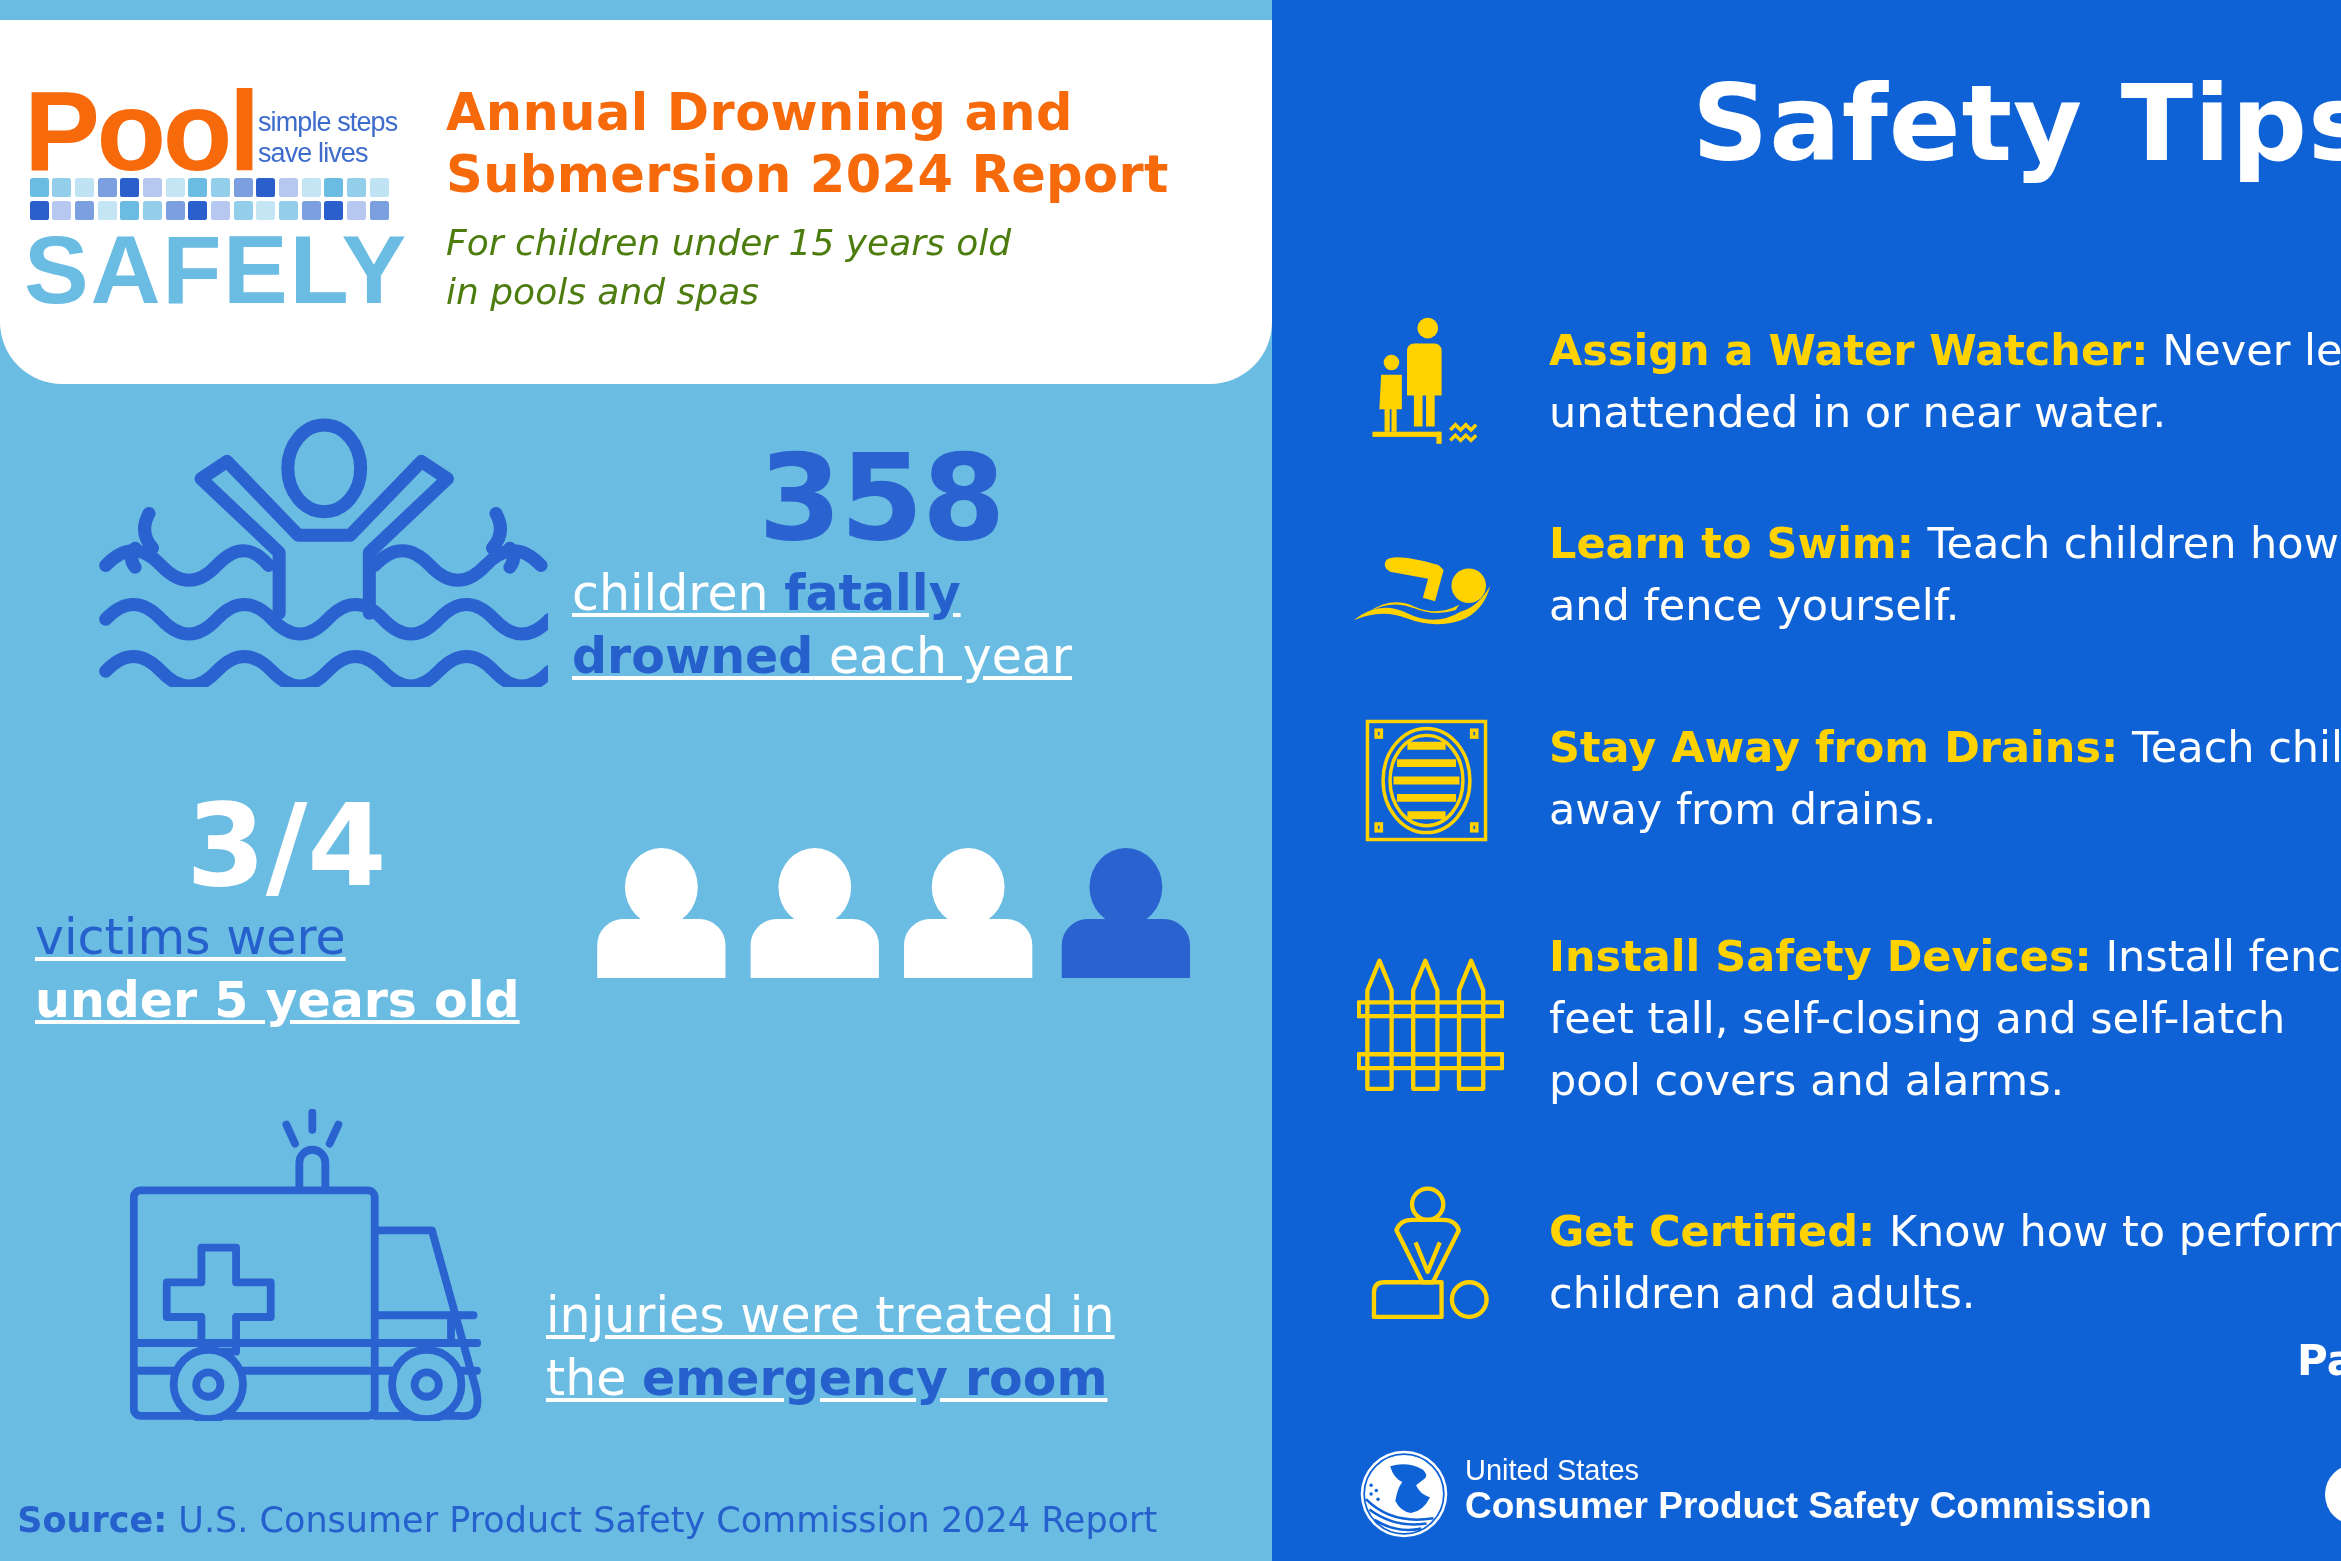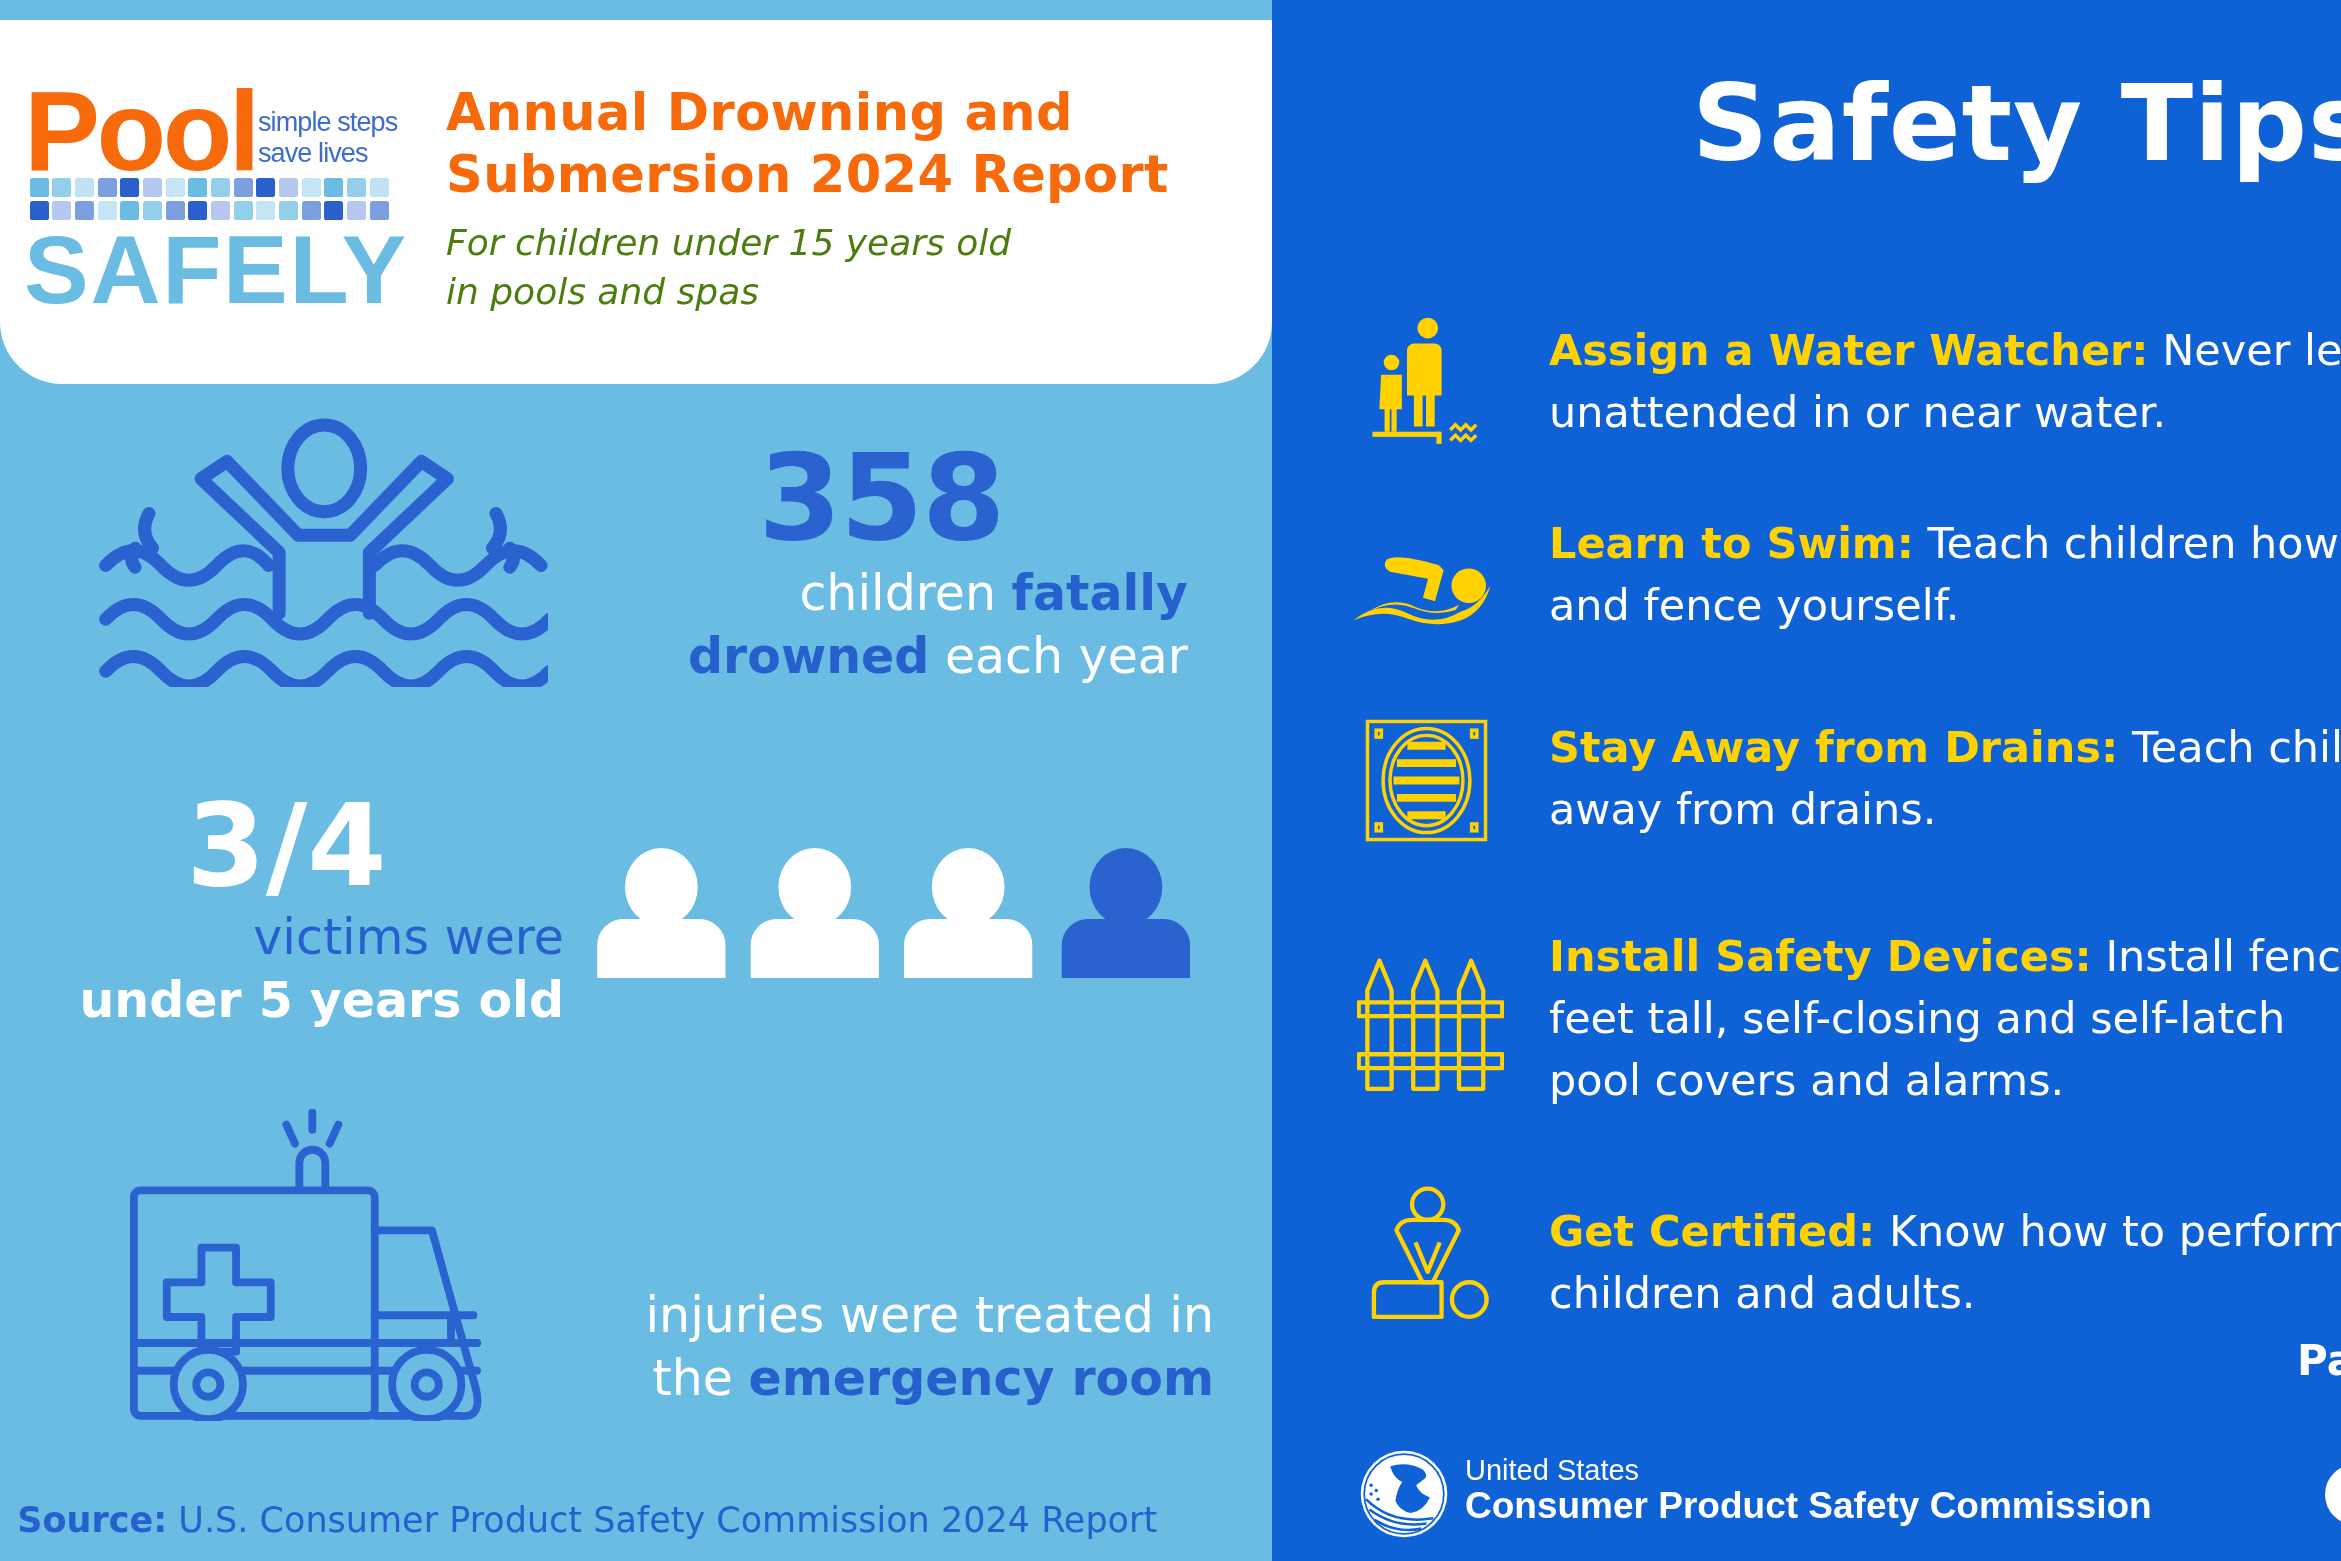--- a/index.html
+++ b/index.html
@@ -9,21 +9,21 @@
   .header { position:absolute; left:0; top:0; width:1272px; height:364px; background:#ffffff; border-radius:0 0 62px 62px;margin-top:20px; }
   .logo-pool { position:absolute; left:24px; top:54px; font-family:"Liberation Sans", sans-serif; font-weight:bold; font-size:114px; line-height:1; color:#f76a0c; letter-spacing:-3.5px; }
   .logo-tag { position:absolute; left:258px; top:87px; font-family:"Liberation Sans", sans-serif; font-size:27px; line-height:31px; color:#3d6ccc; letter-spacing:-0.9px; }
   .tiles { position:absolute; left:29.5px; top:158px; width:364px; display:grid; grid-template-columns:repeat(16, 19px); grid-auto-rows:19px; gap:3.5px 3.7px; }
   .tiles span { border-radius:2.6px; display:block; }
   .logo-safely { position:absolute; left:24px; top:201px; font-family:"Liberation Sans", sans-serif; font-weight:bold; font-size:97px; line-height:1; color:#6bbce3; letter-spacing:1.7px; }
   .title { position:absolute; left:446px; top:62px; font-weight:bold; font-size:51px; line-height:62px; color:#f76a0c; letter-spacing:0.4px; }
   .subtitle { position:absolute; left:446px; top:198px; font-style:italic; font-size:36px; line-height:49px; color:#4d7c0f; }
   .icon { position:absolute; }
   .big { position:absolute; font-weight:bold; line-height:1; text-align:center; }
-  .stat-text { position:absolute; text-align:right; font-size:49px; line-height:63px; color:#ffffff; white-space:nowrap; }
+  .stat-text { position:absolute; text-align:left; font-size:49px; line-height:63px; color:#ffffff; white-space:nowrap;text-decoration:underline; }
   .dark { color:#2560cc; font-weight:bold; }
   .darkthin { color:#2560cc; }
   .white-bold { color:#ffffff; font-weight:bold; }
   .source { position:absolute; left:17.3px; top:1499px; font-size:35px; line-height:43px; color:#2560cc; white-space:nowrap; }
   .source b { font-weight:bold; }
   .tips-title { position:absolute; left:420px; top:71px; font-weight:bold; font-size:106px; line-height:1; color:#ffffff; white-space:nowrap; letter-spacing:0.9px; }
   .tip { position:absolute; left:277px; font-size:43px; line-height:62px; color:#ffffff; white-space:nowrap; }
   .tip .lab { color:#ffd200; font-weight:bold; }
   .tip-icon { position:absolute; }
   .pa { position:absolute; left:1025px; top:1336px; font-weight:bold; font-size:42px; color:#ffffff; white-space:nowrap; }

